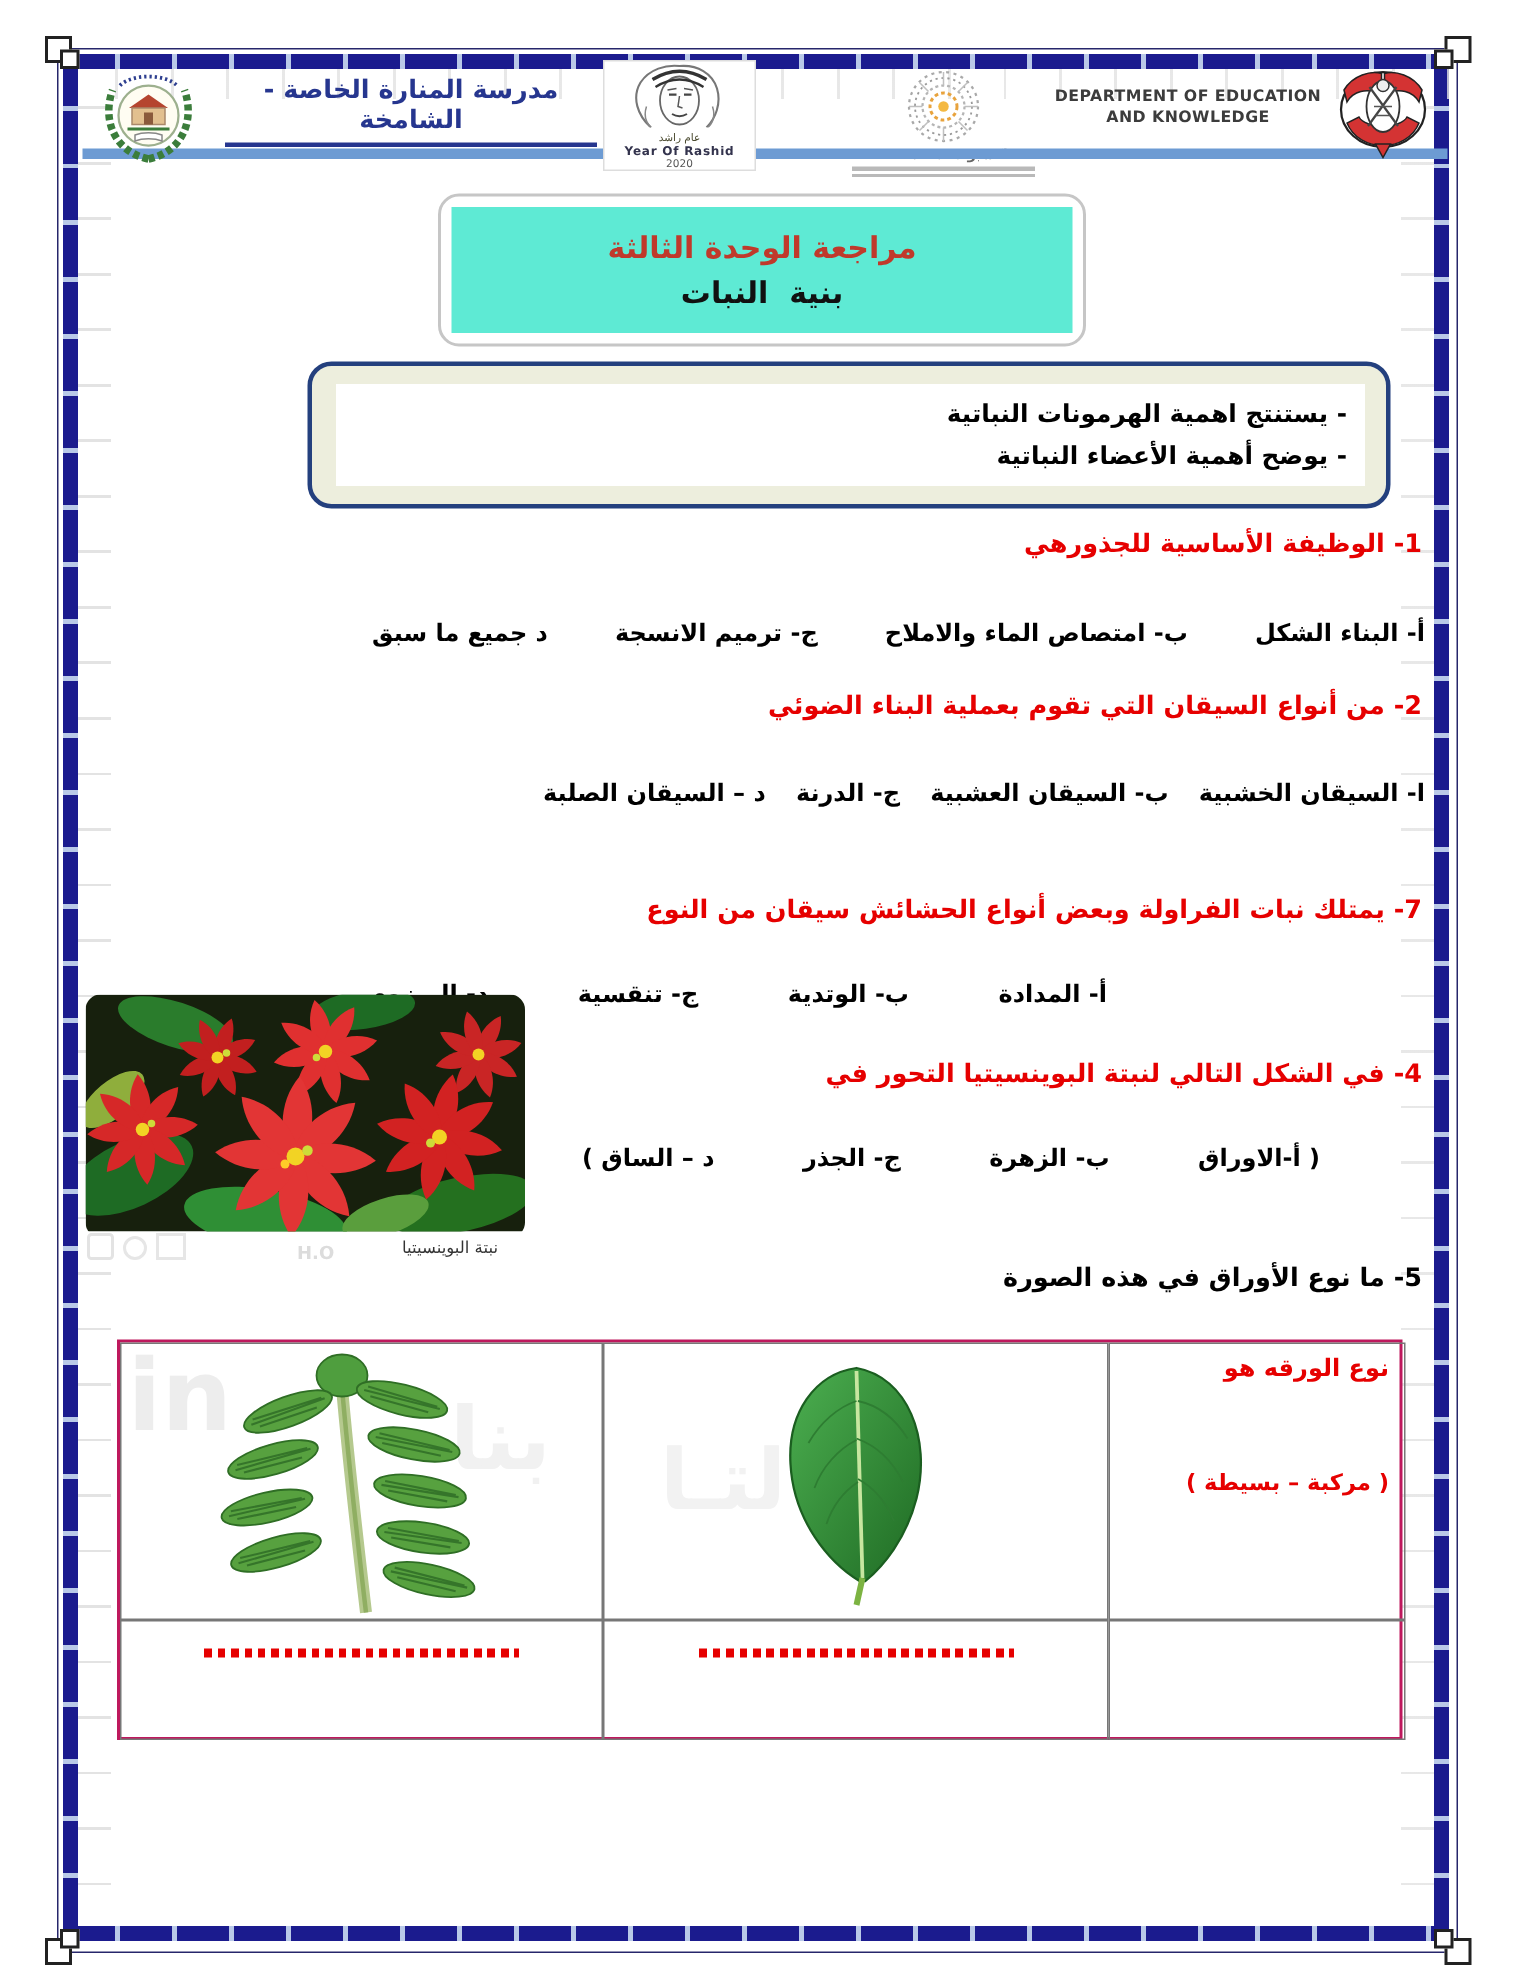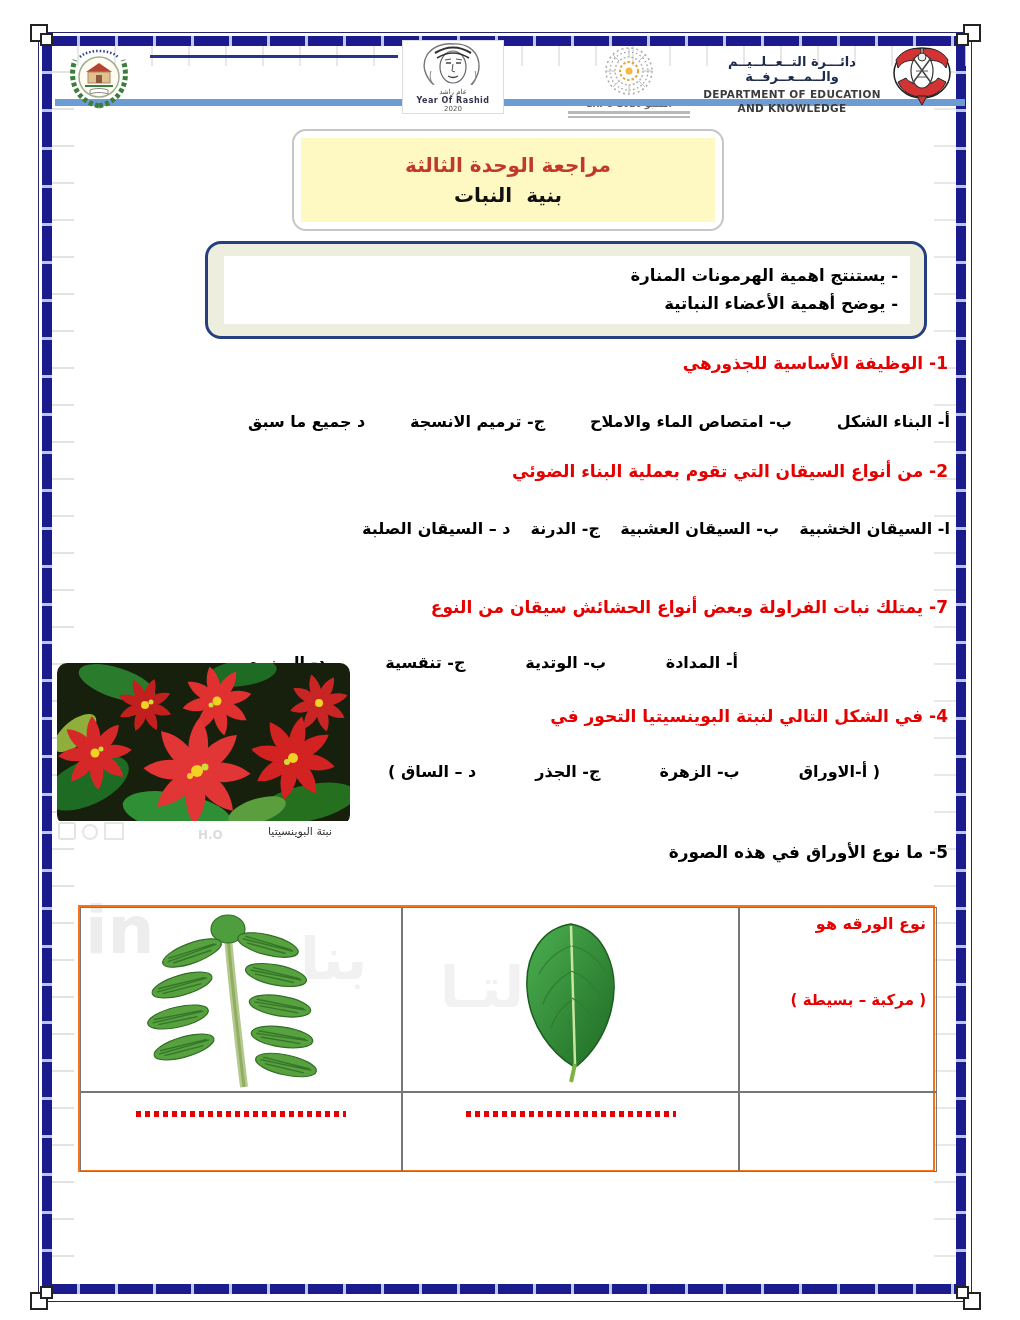--- a/index.html
+++ b/index.html
@@ -35,21 +35,21 @@
   .expo-sub{height:3px;background:#b9b9b9;margin:2px 12px 2px 12px;}
   .dept-ar{font-size:13px;font-weight:bold;color:#1d2b4f;direction:rtl;text-align:center;}
   .dept-en{font-size:10.5px;font-weight:bold;color:#3c3c3c;text-align:center;line-height:1.3;letter-spacing:.3px;}
 
   
   .title-box{
     position:absolute;left:292px;top:129px;width:432px;height:102px;
     background:#fff;border:2px solid #c6c6c6;border-radius:14px;padding:7px;box-sizing:border-box;
   }
   .title-inner{
-    width:100%;height:100%;background:#fef9c3;display:flex;flex-direction:column;
+    width:100%;height:100%;background:#5eead4;display:flex;flex-direction:column;
     align-items:center;justify-content:center;direction:rtl;
   }
   .title-line1{color:#c0392b;font-size:20px;font-weight:bold;}
   .title-line2{color:#111;font-size:20px;font-weight:bold;margin-top:6px;white-space:pre-wrap;text-align:right;}
 
   
   .obj-box{
     position:absolute;left:205px;top:241px;width:722px;height:98px;box-sizing:border-box;
     border:3.5px solid #24407e;border-radius:16px;background:#edeedd;
   }
@@ -69,21 +69,21 @@
   }
 
   
   .poin-img{position:absolute;left:57px;top:663px;border-radius:10px;overflow:hidden;z-index:1;}
   .poin-cap{position:absolute;left:238px;top:825px;width:124px;text-align:center;font-size:11px;color:#333;direction:rtl;z-index:1;}
 
   
   .q5-table{
     position:absolute;left:78px;top:893px;width:857px;height:267px;box-sizing:border-box;
     display:grid;grid-template-columns:322px 337px 198px;grid-template-rows:185px 80px;
-    border:2px solid #f97316;z-index:1;margin-top:12px;
+    border:2px solid #be185d;z-index:1;
   }
   .q5-cell{border:1px solid #777;display:flex;align-items:center;justify-content:center;box-sizing:border-box;background:transparent;}
   .q5-cell.note{display:block;padding:6px 10px;direction:rtl;text-align:right;box-sizing:border-box;}
   .note-l1{color:#e60000;font-size:16px;font-weight:bold;}
   .note-l2{color:#e60000;font-size:15px;font-weight:bold;margin-top:58px;}
   .dots-cell{align-items:flex-start !important;padding-top:18px;}
   .red-dots{width:210px;height:6px;background:repeating-linear-gradient(90deg,#e60000 0 5px,transparent 5px 9px);}
 
   
   .wm{position:absolute;color:#ededed;font-weight:bold;pointer-events:none;z-index:0;}
@@ -121,20 +121,21 @@
     <circle cx="39" cy="33" r="20" fill="#fffdf2" stroke="#9db08e" stroke-width="1.5"></circle>
     <polygon points="26,28 39,19 52,28" fill="#b5452f"></polygon>
     <rect x="28" y="28" width="22" height="11" fill="#e2c08f" stroke="#a9886a" stroke-width="1"></rect>
     <rect x="36" y="31" width="6" height="8" fill="#8a5a3b"></rect>
     <path d="M25,42 L53,42" stroke="#3b7d3b" stroke-width="2"></path>
     <path d="M30,46 C35,44 43,44 48,46 L48,50 C43,48 35,48 30,50 Z" fill="#fff" stroke="#888" stroke-width="1"></path>
   </svg>
 </div>
 
 <div class="abs" style="left:140px;top:50px;width:268px;z-index:3;">
+  <div class="school-name-ar">مدرسة المنارة الخاصة - الشامخة</div>
   <div class="name-rule"></div>
 </div>
 
 <div class="abs rashid-box" style="left:402px;top:40px;">
   <svg width="98" height="44" viewBox="0 0 98 44">
     <path d="M30,44 C21,36 17,24 23,14 C29,5 40,2 49,3 C61,2 71,8 74,18 C77,28 73,38 67,44" fill="none" stroke="#777" stroke-width="1.4"></path>
     <ellipse cx="49" cy="26" rx="13" ry="16" fill="#fdfdfd" stroke="#666" stroke-width="1.2"></ellipse>
     <path d="M31,12 Q49,1 67,12" fill="none" stroke="#333" stroke-width="2.2"></path>
     <path d="M33,17 Q49,7 65,17" fill="none" stroke="#333" stroke-width="1.6"></path>
     <path d="M42,22 L47,22 M52,22 L57,22" stroke="#444" stroke-width="1.5"></path>
@@ -161,21 +162,20 @@
         <path d="M-16,-16 L-10,-10 M16,-16 L10,-10 M-16,16 L-10,10 M16,16 L10,10"></path>
       </g>
     </g>
   </svg>
   <div class="expo-label">اكسبو EXPO 2020</div>
   <div class="expo-sub"></div>
   <div class="expo-sub" style="height:2px;margin-top:1px;"></div>
 </div>
 
 <div class="abs" style="left:698px;top:54px;width:188px;z-index:3;">
-  <div class="dept-ar">دائـــرة التــعــلــيــم والــمــعــرفــة</div>
   <div class="dept-en" style="margin-top:4px;">DEPARTMENT OF EDUCATION</div>
   <div class="dept-en">AND KNOWLEDGE</div>
 </div>
 
 <div class="abs hdr-img" style="left:890px;top:44px;">
   <svg width="64" height="62" viewBox="0 0 64 62">
     <ellipse cx="32" cy="29" rx="28" ry="25" fill="#fff" stroke="#222" stroke-width="1.5"></ellipse>
     <path d="M6,16 C12,6 24,3 31,5 L31,19 C21,14 12,17 8,24 Z" fill="#d43333" stroke="#222" stroke-width="1"></path>
     <path d="M58,16 C52,6 40,3 33,5 L33,19 C43,14 52,17 56,24 Z" fill="#d43333" stroke="#222" stroke-width="1"></path>
     <path d="M8,38 C12,48 22,53 32,53 C42,53 52,48 56,38 L48,34 C44,42 20,42 16,34 Z" fill="#d43333" stroke="#222" stroke-width="1"></path>
@@ -189,21 +189,21 @@
 
 <div class="title-box">
   <div class="title-inner">
     <div class="title-line1">مراجعة الوحدة الثالثة</div>
     <div class="title-line2">بنية  النبات</div>
   </div>
 </div>
 
 <div class="obj-box">
   <div class="obj-inner">
-    <div>- يستنتج اهمية الهرمونات المنارة</div>
+    <div>- يستنتج اهمية الهرمونات النباتية</div>
     <div>- يوضح أهمية الأعضاء النباتية</div>
   </div>
 </div>
 
 <div class="q-title" style="top:353px;">1- الوظيفة الأساسية للجذورهي</div>
 <div class="q-opts" style="left:248px;width:702px;top:412px;">
   <span>أ- البناء الشكل</span>
   <span>ب- امتصاص الماء والاملاح</span>
   <span>ج- ترميم الانسجة</span>
   <span>د جميع ما سبق</span>

